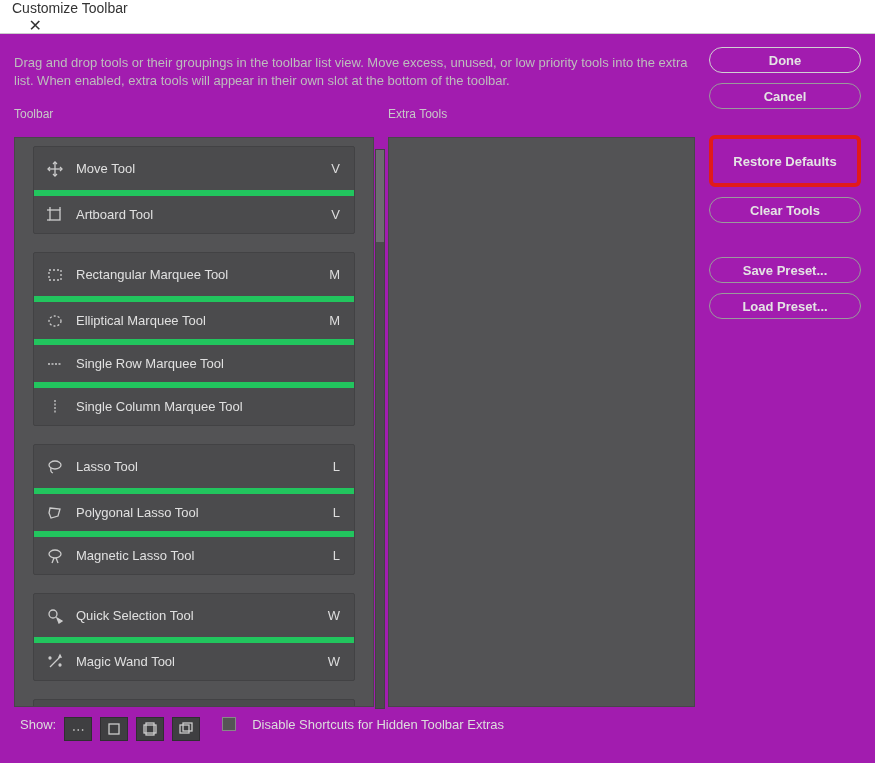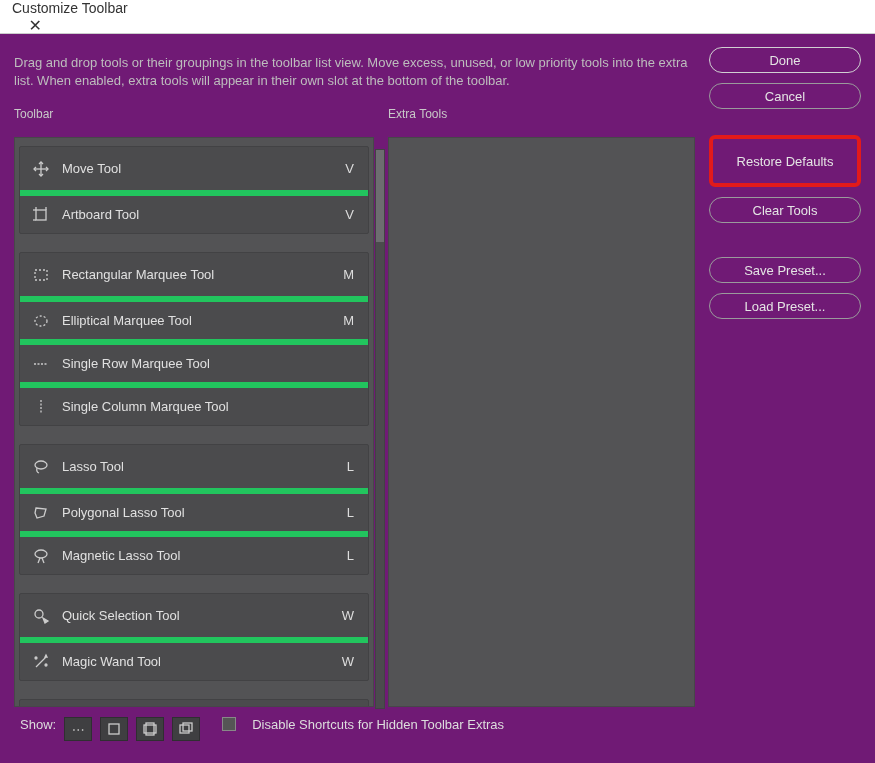--- a/index.html
+++ b/index.html
@@ -1,38 +1,38 @@
 <!DOCTYPE html>
 <html><head>
 <meta charset="utf-8">
 <style>
 * { margin:0; padding:0; box-sizing:border-box; }
 body { width:875px; height:763px; font-family:"Segoe UI",Tahoma,sans-serif; font-size:13px; background:#fff; overflow:hidden; }
 .titlebar { height:34px; display:flex; align-items:flex-start; padding:0 12px; background:#fff; color:#333; border-bottom:1px solid #ccc;flex-direction:column; }
 .titlebar .title { flex:1; font-size:14px; }
 .close-x { width:30px; text-align:right; cursor:pointer; font-size:16px; }
-.content { background:#701a75; height:729px; padding:20px 14px 10px 14px; color:#ccc; display:flex; flex-direction:column; }
+.content { background:#a21caf; height:729px; padding:20px 14px 10px 14px; color:#ccc; display:flex; flex-direction:column; }
 .instructions { font-size:13px; margin-bottom:18px; max-width:680px; line-height:1.35; color:#bdbdbd; }
 .cols { display:flex; gap:14px; flex:1; min-height:0; }
 .left-col { width:360px; display:flex; flex-direction:column; }
 .mid-col { flex:1; display:flex; flex-direction:column; }
 .right-col { width:152px; display:flex; flex-direction:column; gap:10px; margin-top:-60px; }
 .col-header { font-size:12px; color:#c8c8c8; margin-bottom:16px; }
 .list-scroll { position:relative; flex:1; }
-.list-body { height:570px; background:#535355; border:1px solid #474749; overflow:hidden; padding:8px 4px; }
+.list-body { height:570px; background:#535355; border:1px solid #474749; overflow:hidden; padding:8px 18px; }
 .mid-list { height:570px; background:#535355; border:1px solid #474749; padding:6px; }
 .scrollbar { position:absolute; top:12px; right:-11px; width:10px; height:560px; background:#4b4b4d; border:1px solid #424244; }
 .scroll-thumb { position:absolute; top:0; left:0; width:100%; height:92px; background:#6d6d70; }
 .group { background:#4b4b4d; border:1px solid #424244; margin-bottom:18px; border-radius:2px; }
 .tool-row { height:43px; display:flex; align-items:center; padding:0 14px 0 10px; color:#e0e0e0; cursor:default; }
 .tool-row + .tool-row { border-top:6px solid #22c55e; }
 .tool-icon { width:22px; height:22px; display:flex; align-items:center; justify-content:center; margin-right:10px; color:#cfcfcf; }
 .tool-label { flex:1; font-size:13px; }
 .tool-key { width:14px; text-align:right; font-size:13px; color:#ddd; }
-.btn { height:26px; border-radius:14px; border:1px solid #9a9a9c; background:transparent; color:#e4e4e4; font-size:13px; cursor:pointer; }
+.btn { height:26px; border-radius:14px; border:1px solid #9a9a9c; background:transparent; color:#e4e4e4; font-size:13px; cursor:pointer;font-weight:bold; }
 .btn.primary { border-color:#d0d0d2; }
 .btn.highlight { border:4px solid #e21a1a; border-radius:6px; height:52px; }
 .bottom-bar { height:36px; display:flex; align-items:flex-start; gap:8px; padding:0 6px; color:#ddd; margin-top:6px; }
 .sq-btn { width:28px; height:24px; background:#3f3f41; border:1px solid #2f2f31; display:flex; align-items:center; justify-content:center; cursor:pointer; }
 .chk { width:14px; height:14px; border:1px solid #888; background:#555; display:inline-block; margin-right:8px; vertical-align:middle; }
 svg { width:18px; height:18px; stroke:#ccc; stroke-width:1.3; fill:none; }
 </style>
 </head>
 <body>
 

